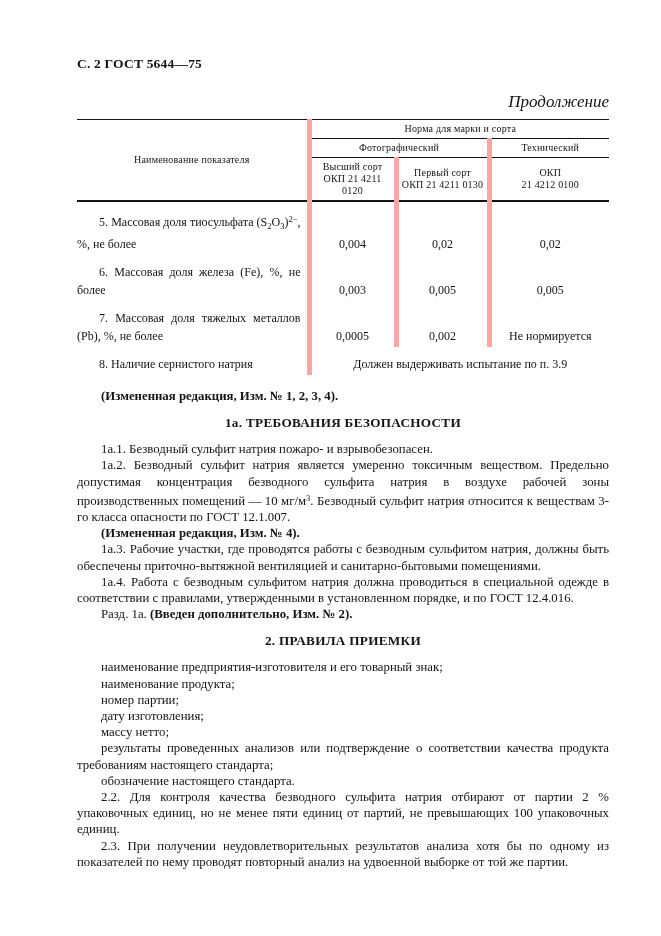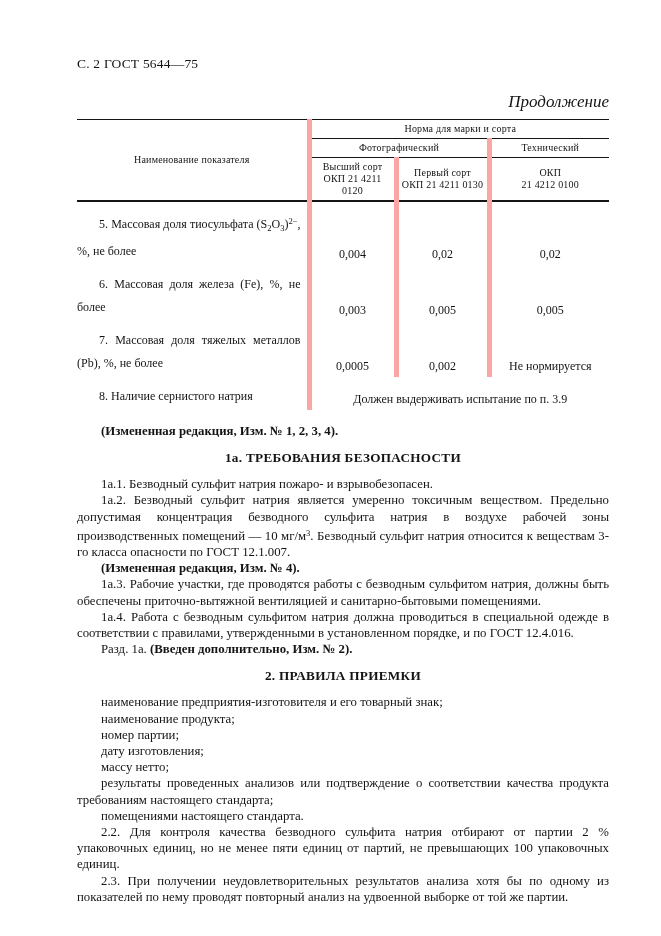--- a/index.html
+++ b/index.html
@@ -10,21 +10,21 @@
     color: #141414;
     overflow: hidden;
     position: relative;
   }
   .page {
     position: absolute; top: 0; left: 0;
     width: 661px; height: 936px;
     padding: 56px 52px 0 77px;
   }
   .doc-marker {
-    font-weight: normal;
+    font-weight: bold;
     font-size: 13.5px;
     letter-spacing: 0.2px;
   }
   .continuation {
     font-style: italic;
     font-size: 17px;
     text-align: right;
     margin-top: 20px;
     margin-bottom: 7px;
   }
@@ -42,21 +42,21 @@
     text-align: center;
     vertical-align: middle;
     padding: 3px 2px;
     letter-spacing: 0.2px;
   }
   .b-bottom { border-bottom: 1px solid #141414; }
   .b-left   { border-left: 5px solid #fca5a5; }
   .thick-bottom { border-bottom: 2.6px solid #141414; }
   td.name-cell {
     font-size: 12px;
-    line-height: 23px;
+    line-height: 18px;
     text-align: justify;
     text-indent: 22px;
     padding: 8px 6px 2px 0;
     vertical-align: bottom;
   }
   td.value-cell {
     font-size: 12px;
     text-align: center;
     vertical-align: bottom;
     padding: 8px 2px 3px 2px;
@@ -174,18 +174,18 @@
     <p class="para"><span>Разд. 1а. </span><span class="bold">(Введен дополнительно, Изм. № 2).</span></p>
 
     <h2 class="sect">2. ПРАВИЛА ПРИЕМКИ</h2>
 
     <p class="line">наименование предприятия-изготовителя и его товарный знак;</p>
     <p class="line">наименование продукта;</p>
     <p class="line">номер партии;</p>
     <p class="line">дату изготовления;</p>
     <p class="line">массу нетто;</p>
     <p class="para">результаты проведенных анализов или подтверждение о соответствии качества продукта требованиям настоящего стандарта;</p>
-    <p class="line">помещениями настоящего стандарта.</p>
+    <p class="line">обозначение настоящего стандарта.</p>
     <p class="para">2.2. Для контроля качества безводного сульфита натрия отбирают от партии 2 % упаковочных единиц, но не менее пяти единиц от партий, не превышающих 100 упаковочных единиц.</p>
     <p class="para">2.3. При получении неудовлетворительных результатов анализа хотя бы по одному из показателей по нему проводят повторный анализ на удвоенной выборке от той же партии.</p>
 
   </div>
 </div>
 
 </body></html>

